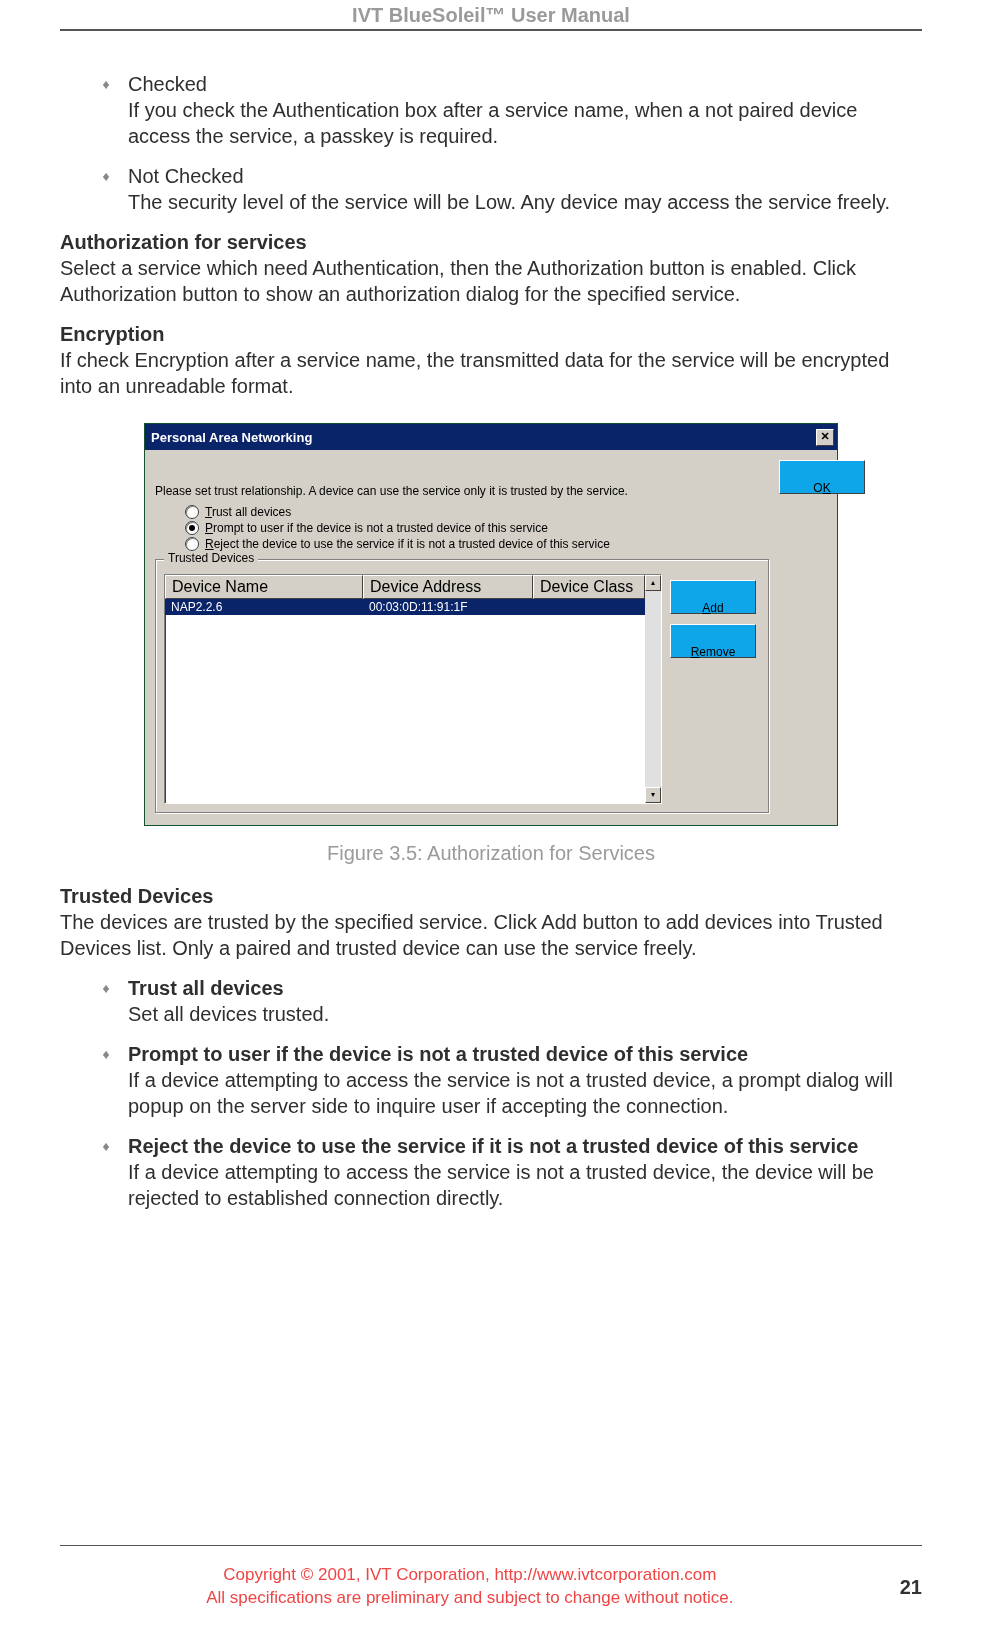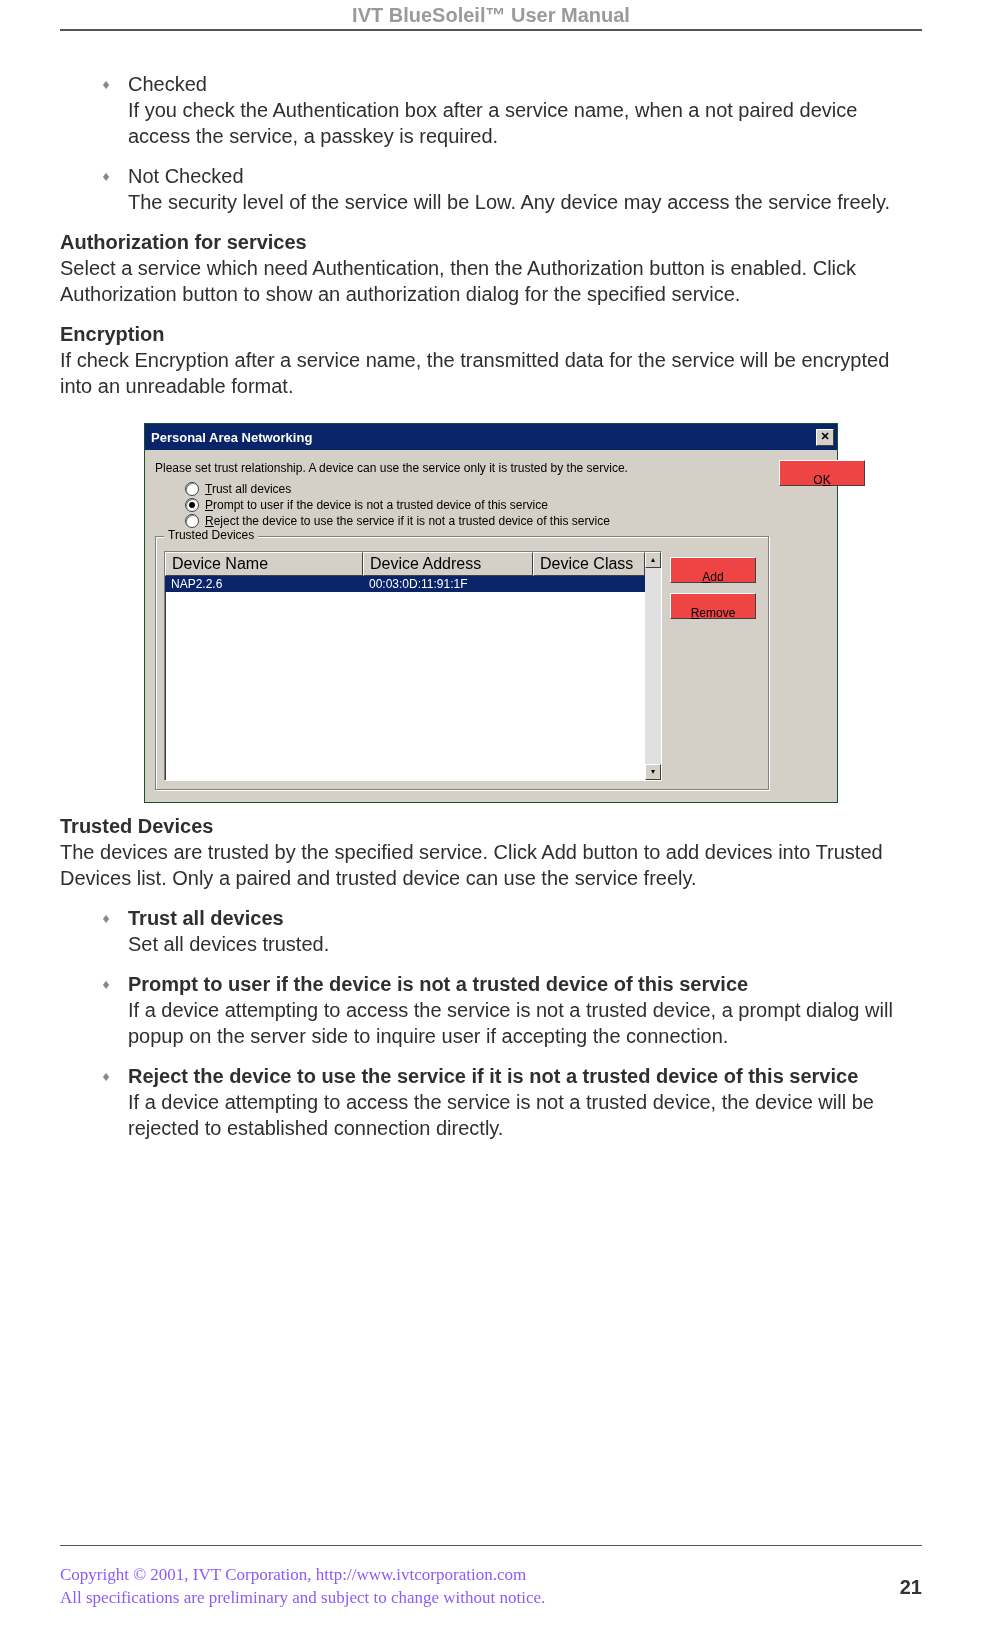--- a/index.html
+++ b/index.html
@@ -97,39 +97,39 @@
     font-family: Tahoma, sans-serif;
     font-weight: bold;
     color: #000;
     font-size: 11px;
   }
   .win-body {
     display: flex;
     padding: 10px 10px 12px 10px;
     gap: 10px;
   }
-  .left-col { flex: 1 1 auto; }
+  .left-col { flex: 1 1 auto; margin-top: 23px; }
   .right-col {
     flex: 0 0 90px;
     display: flex;
     flex-direction: column;
     gap: 10px;
   }
   .win-btn {
     width: 86px; height: 26px;
-    background: #ef4444;
+    background: #0ea5e9;
     border-top: 1px solid #fff;
     border-left: 1px solid #fff;
     border-right: 1px solid #404040;
     border-bottom: 1px solid #404040;
     font-family: Tahoma, sans-serif;
     font-size: 12px;
     color: #000;
     box-sizing: border-box;
-    padding: 8px;
+    padding: 16px;
     text-align: center;
     line-height: 22px;
   }
   .u { text-decoration: underline; }
   .instruction {
     font-size: 12px;
     line-height: 1.35;
     margin-bottom: 6px;
   }
   .radio-row {
@@ -259,24 +259,24 @@
     position: absolute;
     bottom: 16px;
     left: 60px;
     right: 60px;
     display: flex;
     align-items: center;
     gap: 20px;
   }
   .footer-text {
     flex: 1 1 auto;
-    color: #8b5cf6;
+    text-align: center;
+    color: #ef4444;
     font-size: 17px;
     line-height: 1.35;
-    font-family: Liberation Serif, serif;
   }
   .footer-page {
     font-weight: bold;
     color: #333;
     font-size: 20px;
   }
   .hr-bottom {
     position: absolute;
     bottom: 72px;
     left: 60px; right: 60px;
@@ -370,20 +370,21 @@
             </div>
           </div>
         </div>
         <div class="right-col">
           <button class="win-btn"><span>O</span><span class="u">K</span></button>
         </div>
       </div>
     </div>
   </div>
 
+  <div class="figure-caption">Figure 3.5: Authorization for Services</div>
 
   <div class="section body-text">
     <span class="section-heading">Trusted Devices</span><br>
     <span>The devices are trusted by the specified service. Click Add button to add devices into Trusted Devices list. Only a paired and trusted device can use the service freely.</span>
   </div>
 
   <div class="bullet-block body-text">
     <div class="bullet-glyph">♦</div>
     <div class="bullet-body">
       <span class="term-bold">Trust all devices</span><br>

